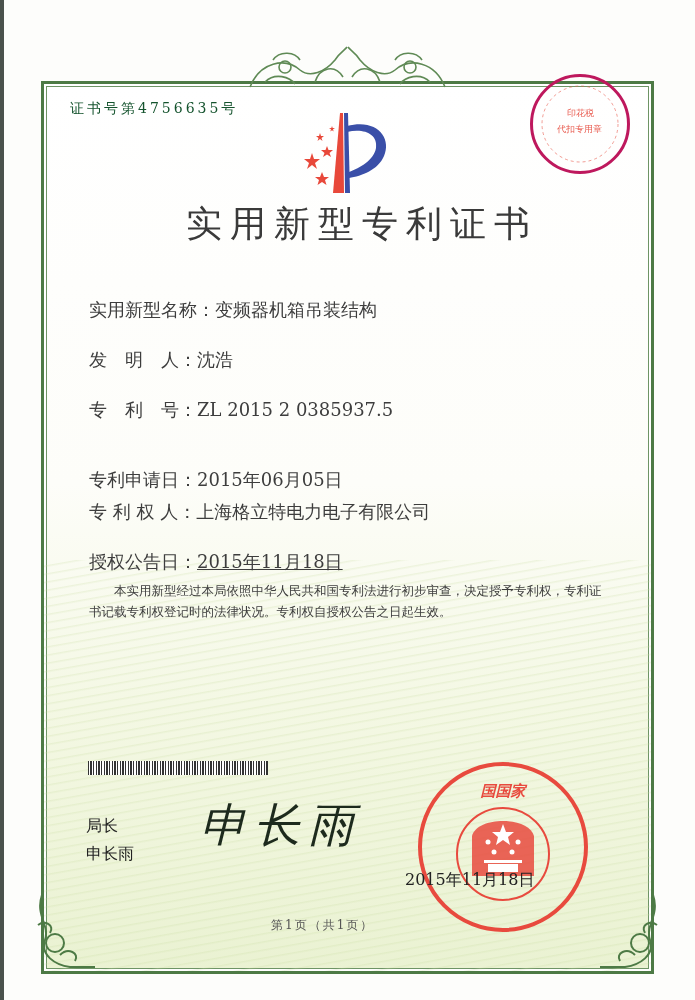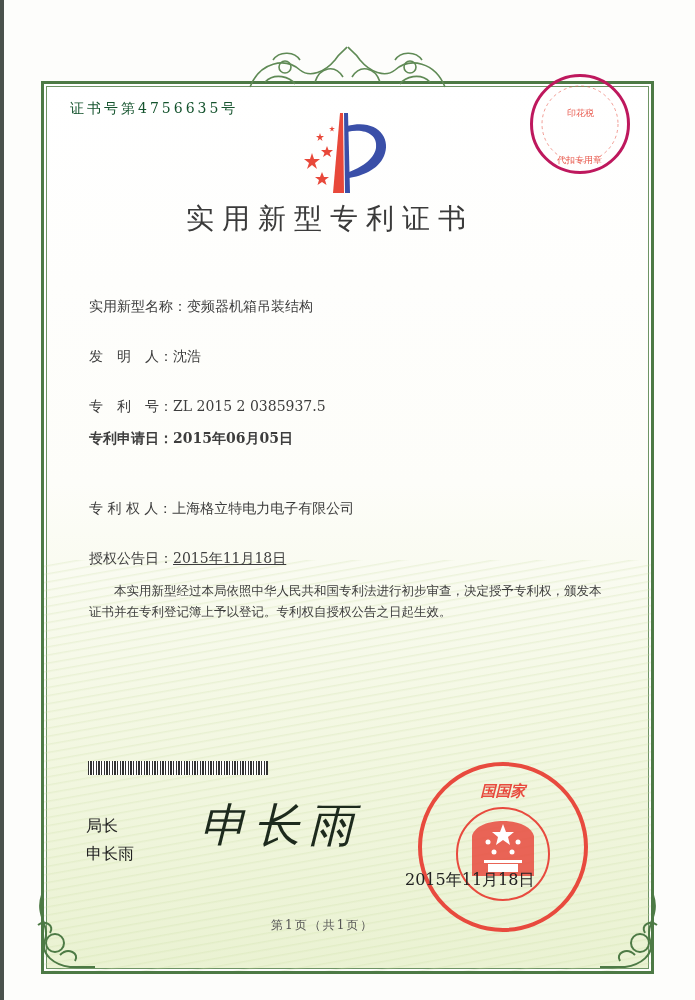--- a/index.html
+++ b/index.html
@@ -19,22 +19,22 @@
   }
   .waves {
     position:absolute; left:44px; top:560px; width:607px; height:411px;
     background: repeating-linear-gradient(170deg, rgba(190,210,150,0.0) 0px, rgba(190,210,150,0.0) 5px, rgba(200,220,160,0.25) 6px, rgba(190,210,150,0.0) 8px);
     pointer-events:none;
   }
   .ornament-top { position:absolute; left:245px; top:42px; width:205px; height:50px; }
   .ornament-corner { position:absolute; width:70px; height:80px; }
   .abs { position:absolute; white-space:nowrap; }
   .cert-no { left:70px; top:100px; font-size:14px; color:#14532d; letter-spacing:3px; }
-  .title { left:186px; top:200px; font-size:28px; letter-spacing:8px; color:#3a3a3a; font-family:"DejaVu Sans","Liberation Sans",sans-serif; font-weight:normal; }
-  .field { left:89px; font-size:14px; color:#3d3d3d; }
+  .title { left:186px; top:200px; font-size:36px; letter-spacing:8px; color:#3a3a3a; font-family:"DejaVu Sans","Liberation Sans",sans-serif; font-weight:normal; }
+  .field { left:89px; font-size:18px; color:#3d3d3d; }
   .field .label { display:inline-block; }
   .body-text { left:89px; width:515px; font-size:12.5px; color:#3d3d3d; line-height:21px; white-space:normal; }
   .body-text p { margin:0; text-indent:2em; }
   .barcode { left:88px; top:761px; width:180px; height:14px;
     background: repeating-linear-gradient(90deg,#333 0 1px,#fff 1px 2px,#333 2px 4px,#fff 4px 5px,#333 5px 6px,#fff 6px 8px);
   }
   .director { left:86px; font-size:16px; color:#222; font-family:"DejaVu Sans","Liberation Sans",sans-serif; }
   .signature { left:200px; top:795px; font-size:46px; color:#1d2a1d; font-family:"DejaVu Serif",serif; font-style:italic; letter-spacing:8px; }
   .seal-big { position:absolute; left:418px; top:762px; width:170px; height:170px; border:4px solid #e84a3e; border-radius:50%; box-sizing:border-box;font-style:italic; }
   .seal-date { left:405px; top:870px; font-size:16px; color:#222; font-family:"DejaVu Serif",serif; }
@@ -80,21 +80,21 @@
   </g>
 </svg>
 
 <div class="abs cert-no">证书号第4756635号</div>
 
 <div class="seal-small">
   <svg width="94" height="94" viewBox="0 0 94 94" style="position:absolute;left:0;top:0;">
     <circle cx="47" cy="47" r="38" fill="none" stroke="#e85a4e" stroke-width="0.6" stroke-dasharray="3 3"></circle>
   </svg>
   <div class="abs" style="left:34px;top:30px;font-size:9px;color:#e85a4e;">印花税</div>
-  <div class="abs" style="left:24px;top:46px;font-size:9px;color:#e85a4e;margin-top:31px;">代扣专用章</div>
+  <div class="abs" style="left:24px;top:46px;font-size:9px;color:#e85a4e;">代扣专用章</div>
 </div>
 
 <svg class="abs" style="left:292px;top:108px;" width="100" height="90" viewBox="0 0 100 90">
   <polygon points="48,5 51,5 52,85 41,85" fill="#e8483a"></polygon>
   <polygon points="52,5 56,5 58,85 53,85" fill="#3a4fa8"></polygon>
   <path d="M55 18 C85 10 100 30 92 48 C86 62 70 68 57 70 L57 64 C68 60 82 52 84 40 C86 26 72 20 55 24 Z" fill="#3a4fa8"></path>
   <g fill="#e8483a">
     <polygon points="20,45 22,51 28,51 23,55 25,61 20,57 15,61 17,55 12,51 18,51"></polygon>
     <polygon points="35,38 36.5,42 41,42 37.5,45 39,49 35,46.5 31,49 32.5,45 29,42 33.5,42"></polygon>
     <polygon points="28,25 29,28 32,28 29.5,30 30.5,33 28,31 25.5,33 26.5,30 24,28 27,28"></polygon>
@@ -107,32 +107,32 @@
 
 <div class="abs field" style="top:298px;">
   <span class="label">实用新型名称：</span><span>变频器机箱吊装结构</span>
 </div>
 <div class="abs field" style="top:348px;">
   <span class="label">发　明　人：</span><span>沈浩</span>
 </div>
 <div class="abs field" style="top:398px;">
   <span class="label">专　利　号：</span><span>ZL 2015 2 0385937.5</span>
 </div>
-<div class="abs field" style="top:430px;font-weight:bold;">
+<div class="abs field" style="top:468px;">
   <span class="label">专利申请日：</span><span>2015年06月05日</span>
 </div>
 <div class="abs field" style="top:500px;">
   <span class="label">专 利 权 人：</span><span>上海格立特电力电子有限公司</span>
 </div>
 <div class="abs field" style="top:550px;text-decoration:underline;">
   <span class="label">授权公告日：</span><span>2015年11月18日</span>
 </div>
 
 <div class="abs body-text" style="top:580px;">
-  <p>本实用新型经过本局依照中华人民共和国专利法进行初步审查，决定授予专利权，颁发本证书并在专利登记簿上予以登记。专利权自授权公告之日起生效。</p>
+  <p>本实用新型经过本局依照中华人民共和国专利法进行初步审查，决定授予专利权，专利证书记载专利权登记时的法律状况。专利权自授权公告之日起生效。</p>
 </div>
 
 <div class="abs barcode"></div>
 
 <div class="abs director" style="top:816px;">局长</div>
 <div class="abs director" style="top:844px;">申长雨</div>
 <div class="abs signature">申长雨</div>
 
 <div class="seal-big">
   <svg width="162" height="162" viewBox="0 0 162 162" style="position:absolute;left:0;top:0;">

